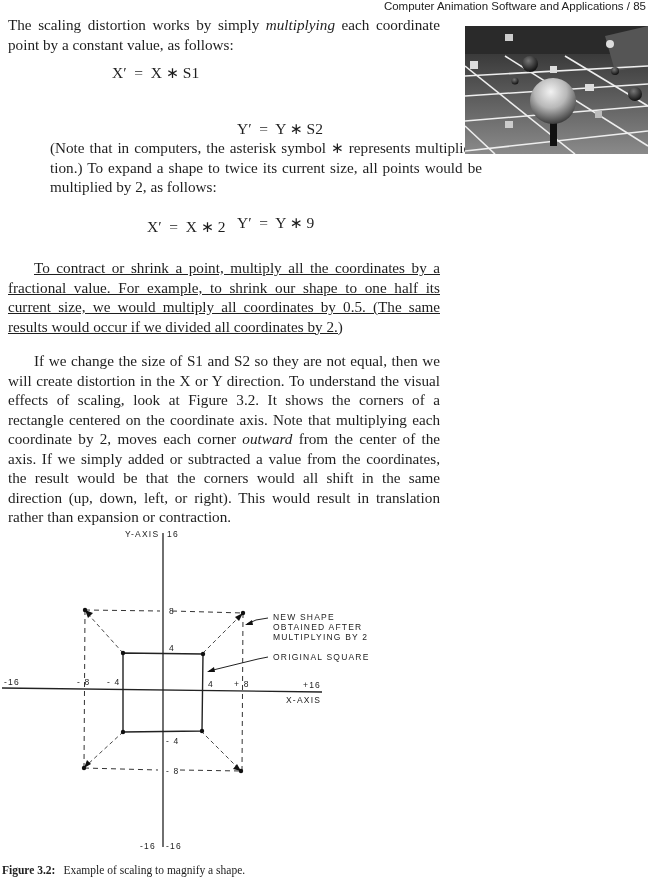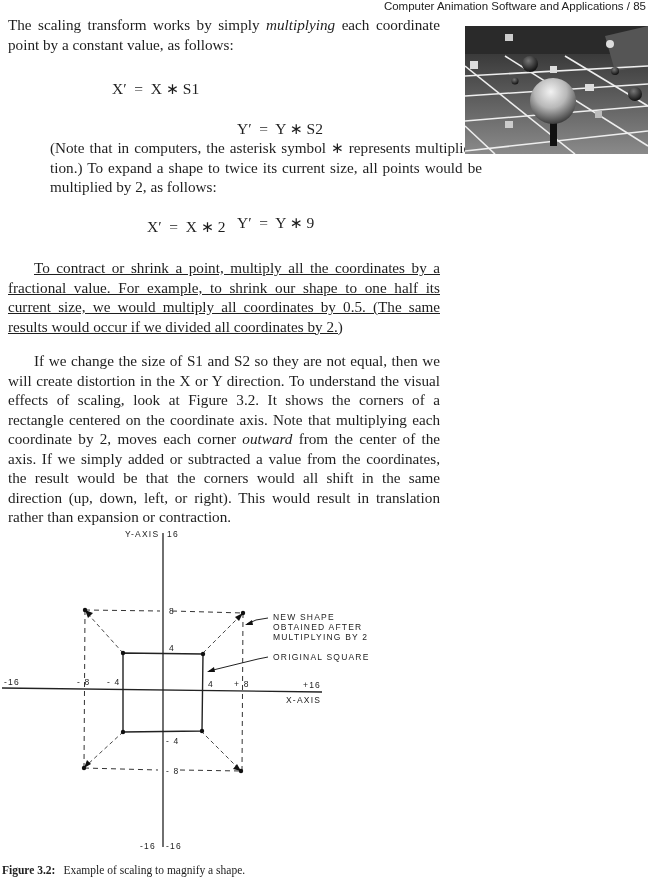--- a/index.html
+++ b/index.html
@@ -13,24 +13,24 @@
   .fig-label { font-family:"Liberation Sans", sans-serif; font-size:8.5px; letter-spacing:1.2px; fill:#222; }
   .caption { position:absolute; left:2px; top:864px; font-family:Liberation Serif, serif; font-size:11.5px; color:#222; }
   .caption b { font-weight:bold; margin-right:8px; }
 </style>
 </head>
 <body>
 
 <div class="running-head">Computer Animation Software and Applications / 85</div>
 
 <div class="body-text" style="top:15px;">
-  <p><span>The scaling transform works by simply </span><i>multiplying</i><span> each coordinate point by a constant value, as follows:</span></p>
+  <p><span>The scaling distortion works by simply </span><i>multiplying</i><span> each coordinate point by a constant value, as follows:</span></p>
 </div>
 
-<div class="eq" style="left:112px; top:80px;">X′  =  X ∗ S1</div>
+<div class="eq" style="left:112px; top:64px;">X′  =  X ∗ S1</div>
 <div class="eq" style="left:237px; top:80px;margin-top:40px;">Y′  =  Y ∗ S2</div>
 
 <div class="body-text" style="top:138px;margin-left:42px;">
   <p>(Note that in computers, the asterisk symbol ∗ represents multiplica-tion.) To expand a shape to twice its current size, all points would be multiplied by 2, as follows:</p>
 </div>
 
 <div class="eq" style="left:120px; top:218px;margin-left:27px;">X′  =  X ∗ 2</div>
 <div class="eq" style="left:237px; top:214px;">Y′  =  Y ∗ 9</div>
 
 <div class="body-text" style="top:258px;text-decoration:underline;">

